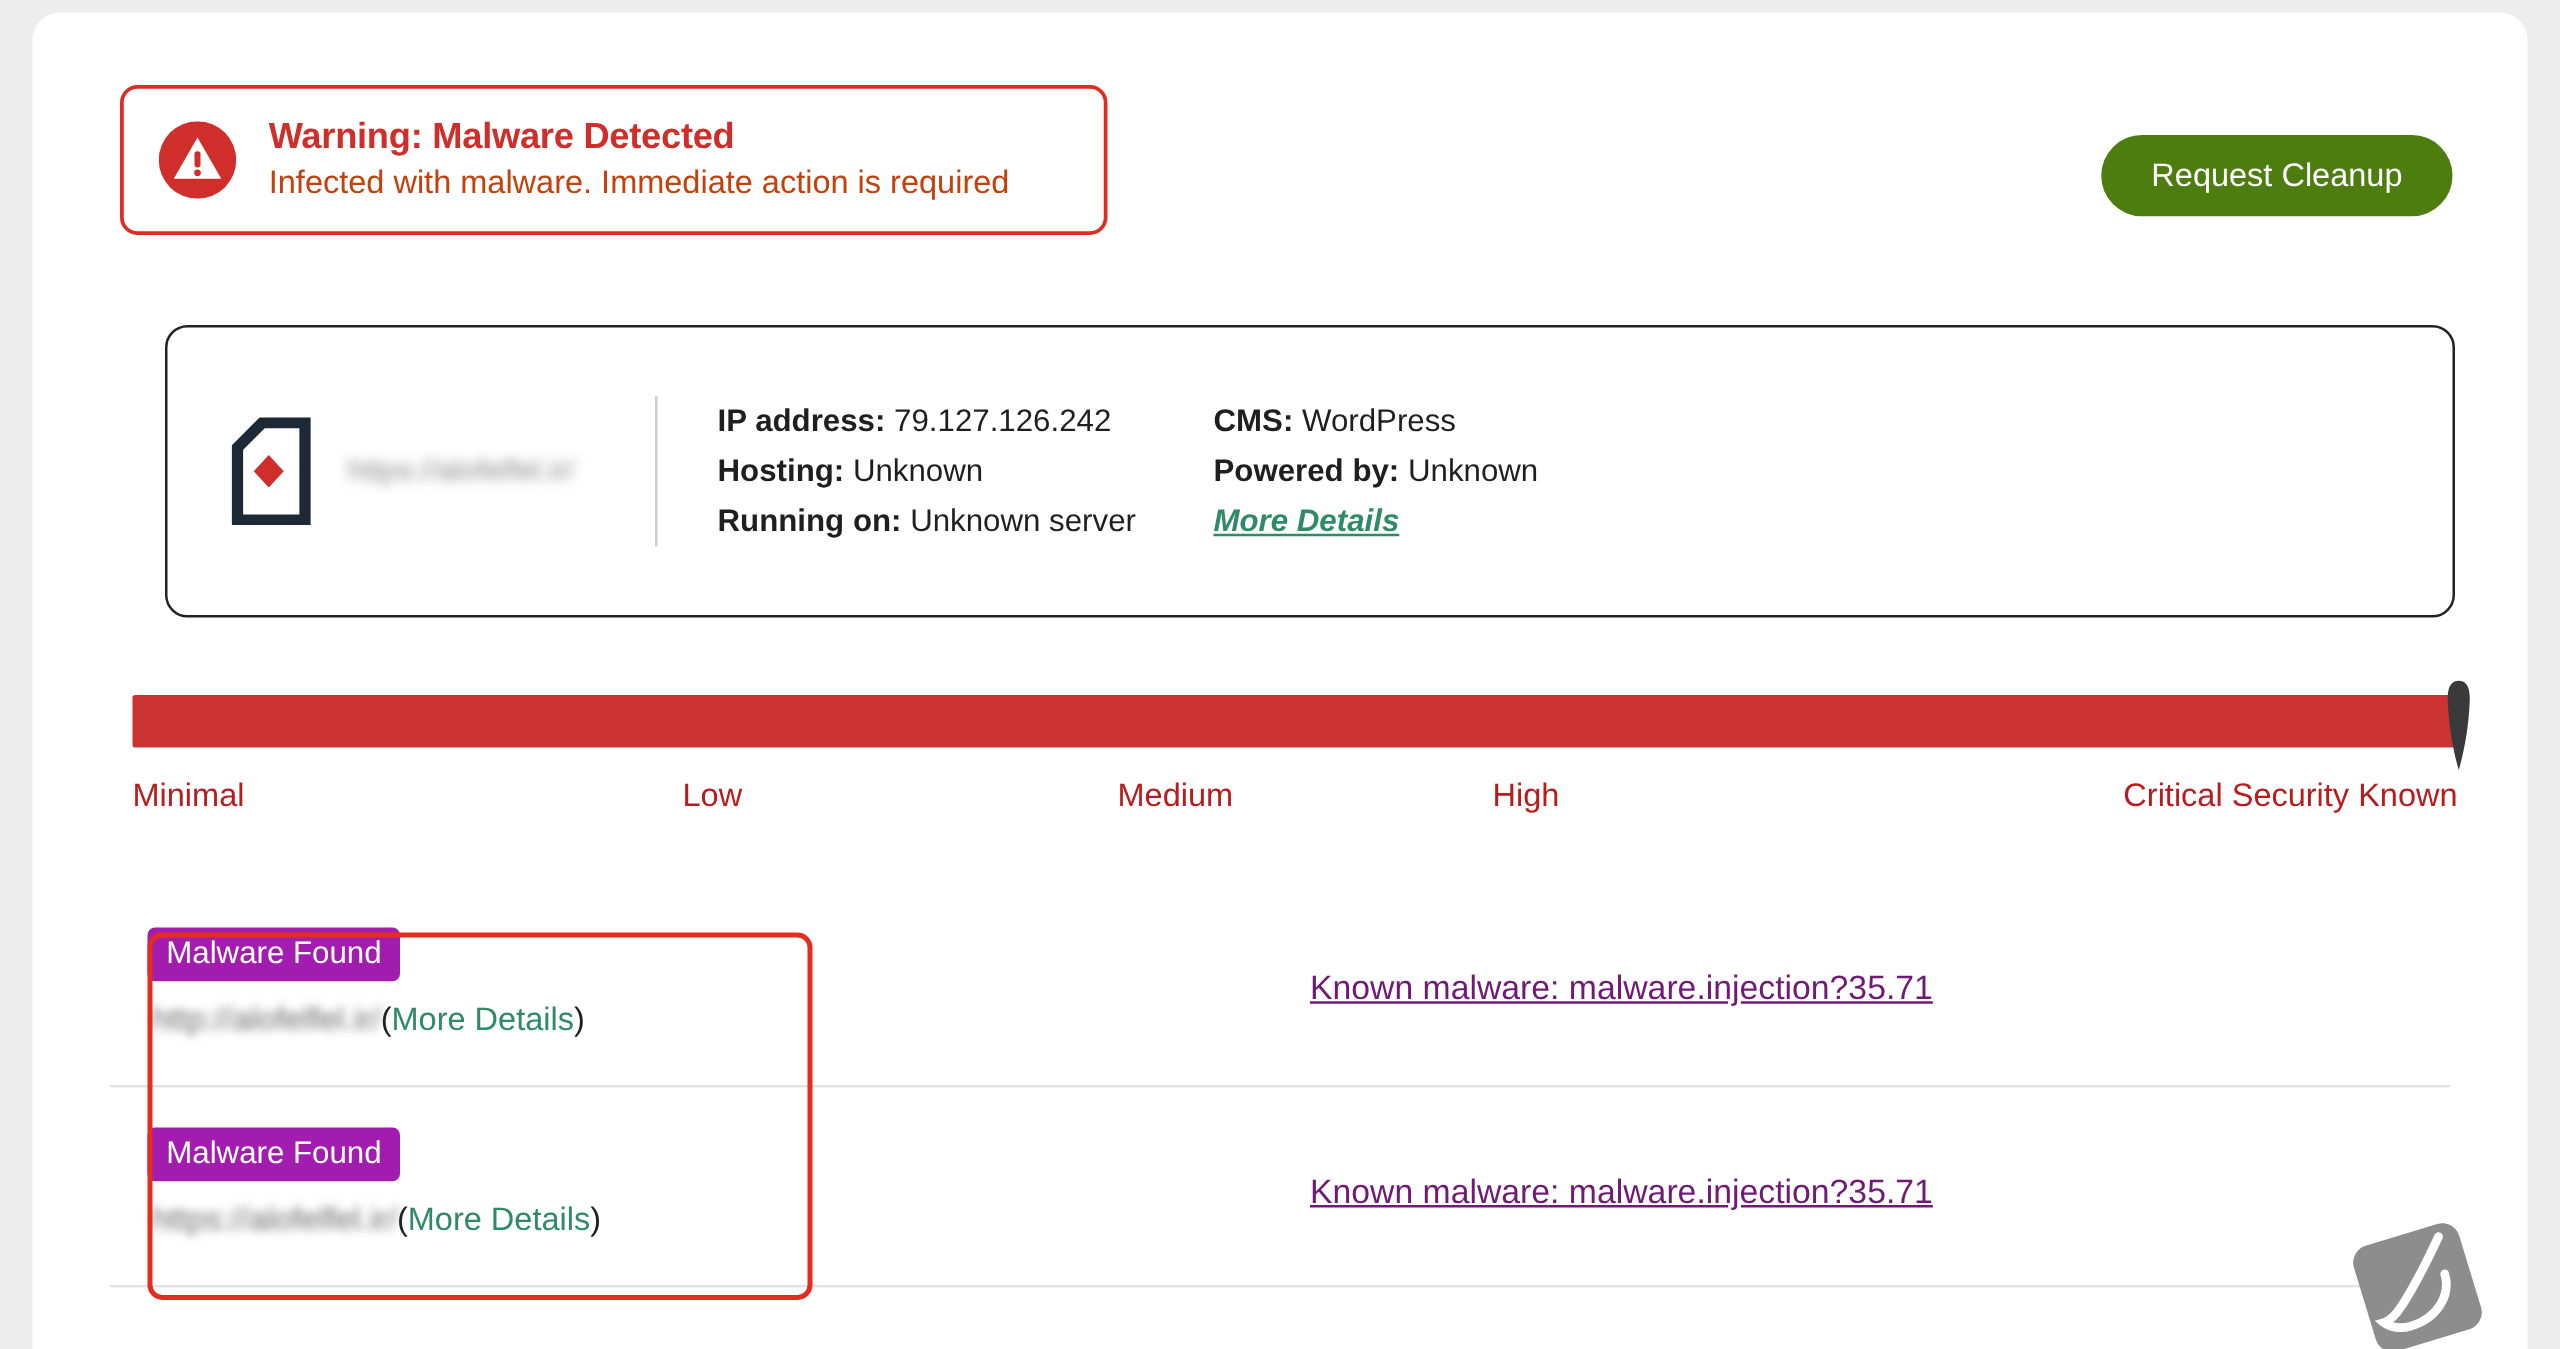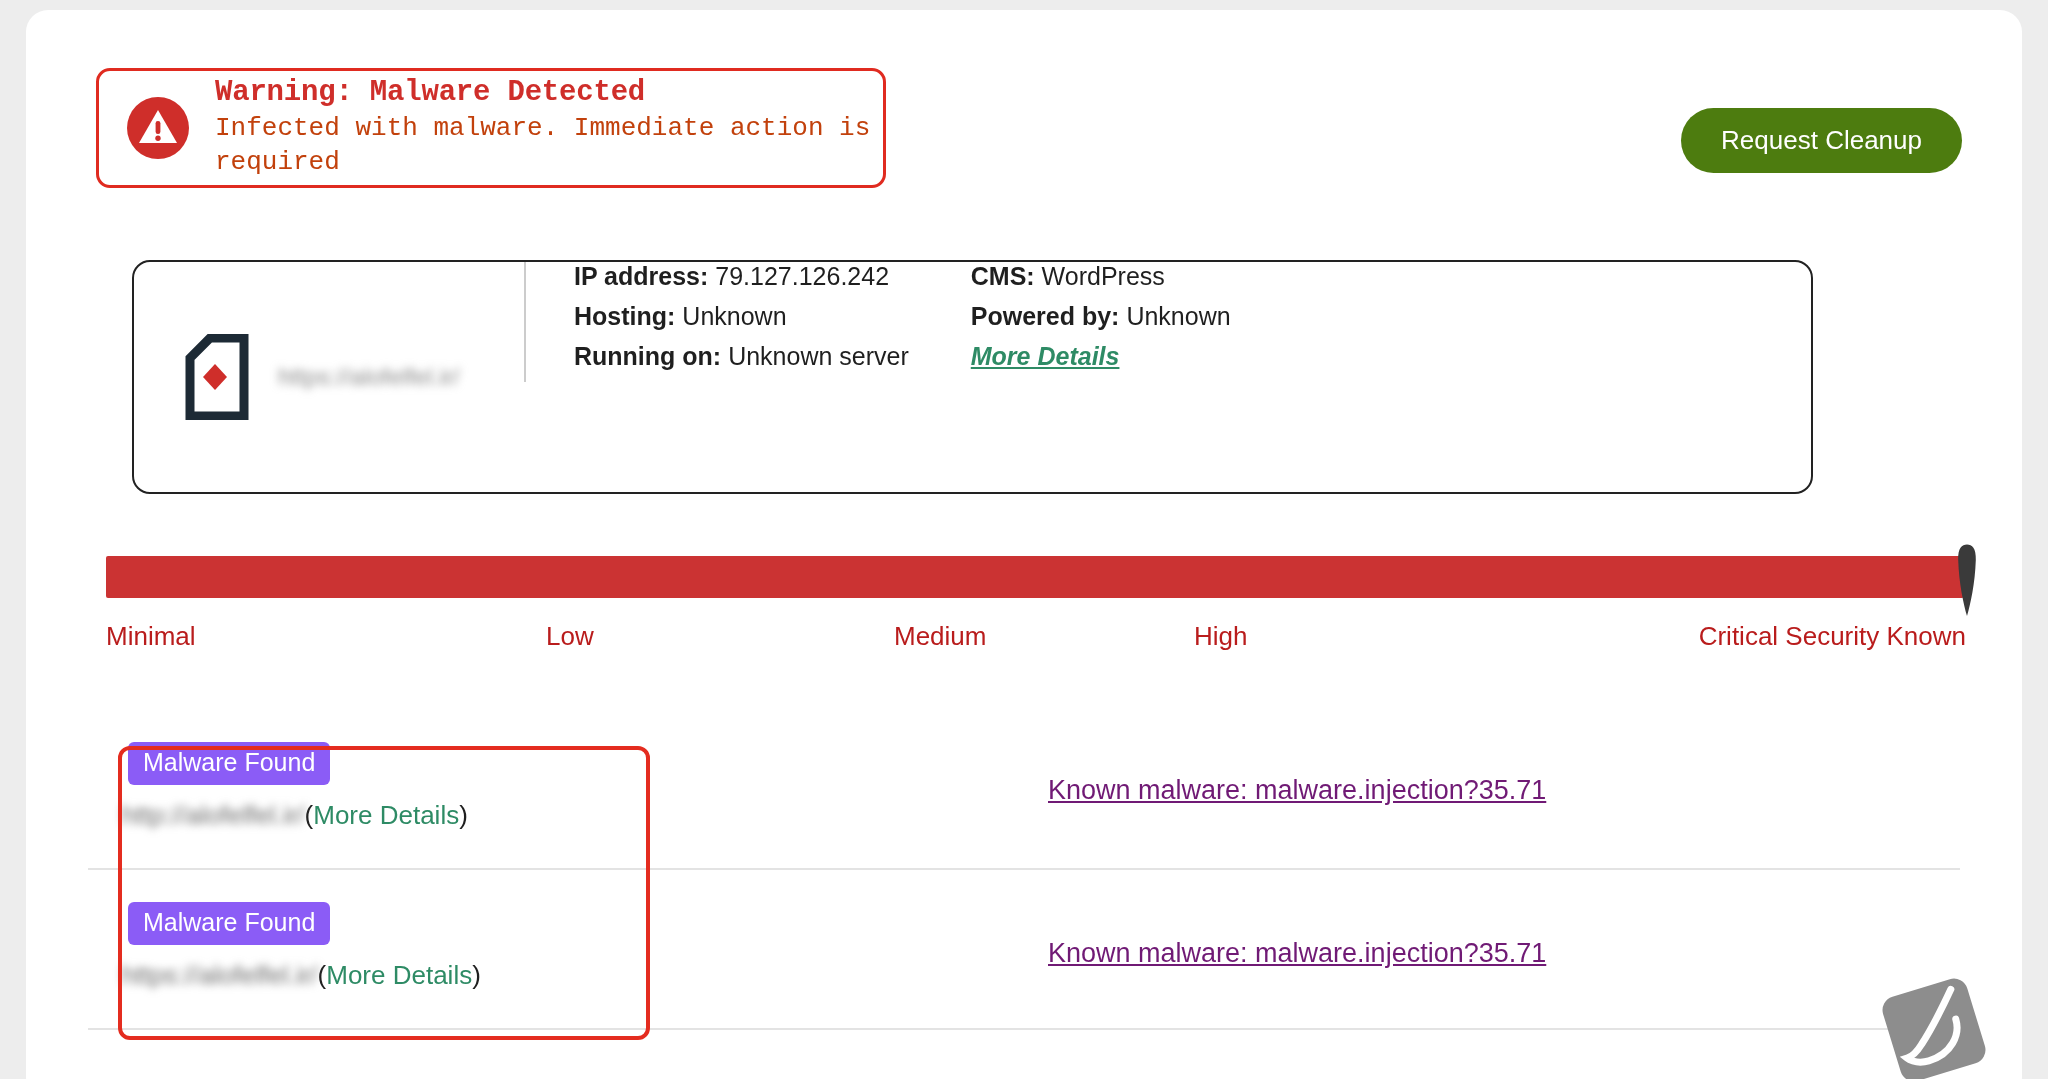--- a/index.html
+++ b/index.html
@@ -38,21 +38,20 @@
     position: absolute;
     left: 70px;
     top: 58px;
     width: 790px;
     height: 120px;
     border: 3px solid #e02b20;
     border-radius: 14px;
     box-sizing: border-box;
     display: flex;
     align-items: center;
-    font-family: Liberation Mono, monospace;
   }
   .alert-icon {
     width: 62px;
     height: 62px;
     margin-left: 28px;
     margin-right: 26px;
     flex: 0 0 auto;
   }
   .alert-text { flex: 1 1 auto; }
   .alert-title {
@@ -81,26 +80,27 @@
     padding: 17px 40px;
     cursor: pointer;
     white-space: nowrap;
   }
 
   
   .info-card {
     position: absolute;
     left: 106px;
     top: 250px;
-    width: 1681px;
+    width: 1832px;
     height: 234px;
     border: 2px solid #222222;
     border-radius: 18px;
     box-sizing: border-box;
     display: flex;
+    align-items: center;
   }
   .site-brand {
     width: 390px;
     flex: 0 0 auto;
     display: flex;
     align-items: center;
     padding-left: 50px;
     box-sizing: border-box;
   }
   .site-logo { width: 66px; height: 86px; flex: 0 0 auto; }
@@ -182,23 +182,23 @@
     width: 100%;
   }
   .finding-row {
     position: relative;
     height: 158px;
     margin: 0 62px 0 62px;
     border-bottom: 2px solid #e3e3e3;
   }
   .badge {
     position: absolute;
-    left: 40px;
+    left: 30px;
     top: 32px;
-    background: #8b5cf6;
+    background: #a21caf;
     color: #ffffff;
     font-size: 25px;
     padding: 6px 15px 8px 15px;
     border-radius: 6px;
     display: inline-block;
   }
   .finding-url-line {
     position: absolute;
     left: 33px;
     top: 90px;

